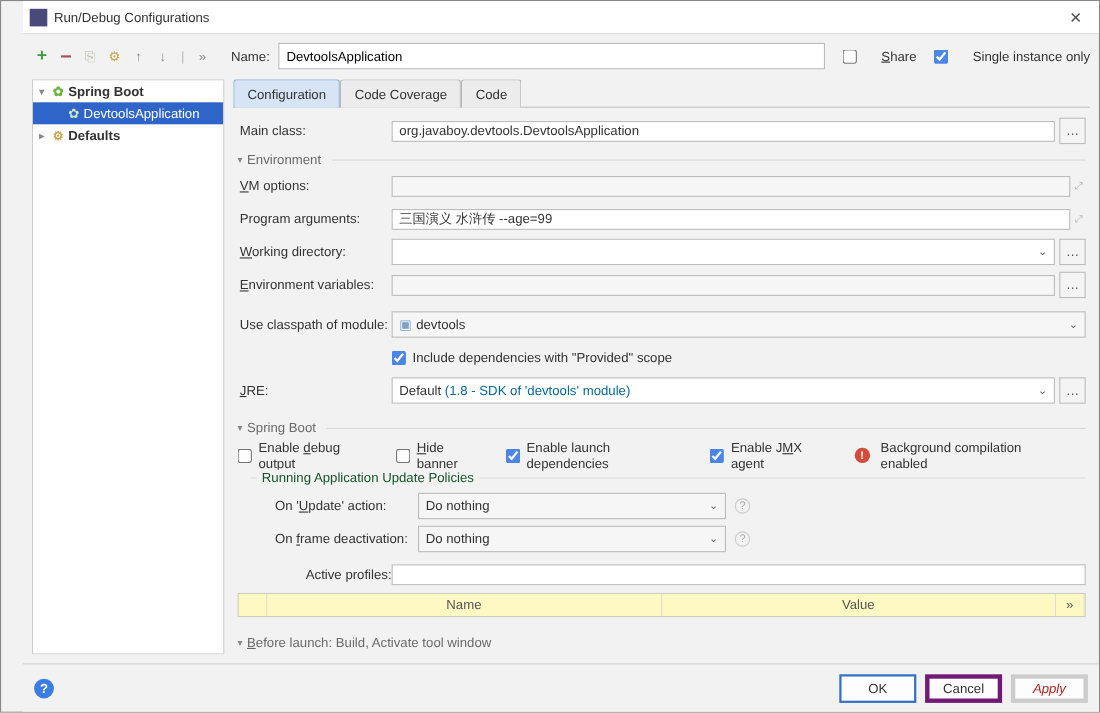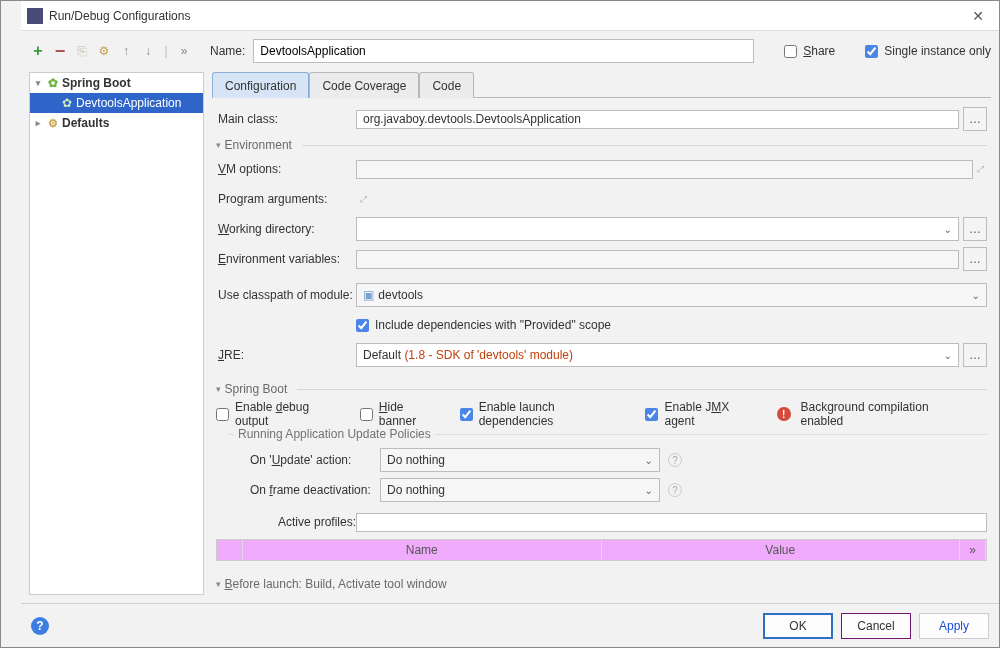--- a/index.html
+++ b/index.html
@@ -11,21 +11,21 @@
   .titlebar .close { width: 30px; text-align: center; color: #555; cursor: pointer; font-size: 14px; }
   .body { flex: 1; display: flex; flex-direction: column; padding: 5px 8px 8px 8px; overflow: hidden; }
   .top-row { display: flex; align-items: center; gap: 4px; height: 30px; }
   .toolbar { display: flex; align-items: center; gap: 4px; width: 175px; }
   .tb-btn { width: 18px; height: 18px; display: inline-flex; align-items: center; justify-content: center; color: #888; cursor: pointer; border-radius: 2px; }
   .tb-btn.plus { color: #3c9a3c; font-weight: bold; font-size: 16px; }
   .tb-btn.minus { color: #b05050; font-weight: bold; font-size: 18px; }
   .tb-sep { width: 10px; text-align: center; color: #bbb; }
   .name-label { margin-left: 2px; margin-right: 4px; white-space: nowrap; }
   .name-input { flex: 1; height: 24px; border: 1px solid #bcbcbc; background: #fff; padding: 0 6px; }
-  .opt-row { display: flex; align-items: center; gap: 6px; margin-left: 26px; }
+  .opt-row { display: flex; align-items: center; gap: 22px; margin-left: 12px; }
   input[type=checkbox] { width: 13px; height: 13px; accent-color: #4a86e8; margin: 0; }
   .content { flex: 1; display: flex; gap: 8px; margin-top: 6px; overflow: hidden; }
   .tree { width: 175px; border: 1px solid #ccc; background: #fff; overflow: auto; }
   .tree-node { display: flex; align-items: center; height: 20px; gap: 2px; padding-left: 2px; cursor: pointer; white-space: nowrap; }
   .tree-node .arrow { width: 12px; display: inline-block; text-align: center; color: #888; font-size: 9px; }
   .tree-node .nicon { width: 14px; height: 14px; display: inline-flex; align-items: center; justify-content: center; }
   .spring-icon { color: #6db33f; font-size: 12px; }
   .gear-icon { color: #c9a24a; font-size: 11px; }
   .tree-node.bold { font-weight: bold; }
   .tree-node.selected { background: #2f65c8; color: #fff; }
@@ -43,30 +43,30 @@
   .browse { width: 24px; height: 24px; border: 1px solid #bcbcbc; background: #f4f4f4; margin-left: 4px; display: flex; align-items: center; justify-content: center; cursor: pointer; color: #555; }
   .expand-ic { margin-left: 4px; color: #aaa; font-size: 9px; width: 10px; cursor: pointer; }
   .section-head { color: #6a6a6a; margin: 6px 0 4px 0; display: flex; align-items: center; gap: 4px; }
   .section-head .tri { font-size: 9px; color: #888; }
   .after-section { border-bottom: 1px solid #d8d8d8; flex: 1; margin-left: 6px; }
   .cb-row { display: flex; align-items: center; gap: 6px; margin-right: 18px; }
   .select { flex: 1; height: 24px; border: 1px solid #bcbcbc; background: #f6f6f6; padding: 0 6px; display: flex; align-items: center; justify-content: space-between; cursor: pointer; }
   .select .chev { color: #666; font-size: 10px; }
   .warn-ic { width: 14px; height: 14px; border-radius: 50%; background: #d34b3a; color: #fff; display: inline-flex; align-items: center; justify-content: center; font-size: 10px; font-weight: bold; margin-right: 4px; }
   .pol-box { border-top: 1px solid #ddd; margin: 6px 0 6px 12px; padding-top: 2px; position: relative; }
-  .pol-title { background: #f2f2f2; position: relative; top: -10px; left: 6px; padding: 0 4px; color: #737373; display: inline-block; }
+  .pol-title { background: #f2f2f2; position: relative; top: -10px; left: 6px; padding: 0 4px; color: #14532d; display: inline-block; }
   .help-ic { margin-left: 8px; color: #aaa; border: 1px solid #ccc; border-radius: 50%; width: 14px; height: 14px; display: inline-flex; align-items: center; justify-content: center; font-size: 10px; cursor: pointer; }
-  .table-head { display: flex; border: 1px solid #ccc; background: #f0abfc; height: 22px; }
+  .table-head { display: flex; border: 1px solid #ccc; background: #fef9c3; height: 22px; }
   .th { flex: 1; display: flex; align-items: center; justify-content: center; border-right: 1px solid #ddd; color: #555; }
   .th.small { flex: 0 0 26px; justify-content: center; }
   .footer { height: 44px; border-top: 1px solid #d0d0d0; background: #f2f2f2; display: flex; align-items: center; padding: 0 10px; gap: 8px; }
   .footer .spacer { flex: 1; }
-  .btn { min-width: 70px; height: 26px; border: 1px solid #701a75; background: #fdfdfd; display: inline-flex; align-items: center; justify-content: center; cursor: pointer; padding: 0 12px; }
+  .btn { min-width: 70px; height: 26px; border: 4px solid #701a75; background: #fdfdfd; display: inline-flex; align-items: center; justify-content: center; cursor: pointer; padding: 0 12px; }
   .btn.primary { border: 2px solid #2f6fc4; }
-  .btn.disabled { color: #1d4ed8; border-color: #ccc; cursor: default; }
+  .btn.disabled { color: #b91c1c; border-color: #ccc; cursor: default; font-style: italic; }
   .help { width: 18px; height: 18px; border-radius: 50%; background: #3b7de0; color: #fff; display: flex; align-items: center; justify-content: center; font-weight: bold; cursor: pointer; }
   .u-letter { text-decoration: underline; }
 </style>
 </head>
 <body>
 
 <div class="dialog">
   <div class="titlebar">
     <div class="icon"></div>
     <div class="title">Run/Debug Configurations</div>
@@ -141,20 +141,23 @@
           <div class="row">
             <div class="lbl"><span class="u-letter">V</span>M options:</div>
             <div class="field ro">
                 <span></span>
               </div>
             <span class="expand-ic">⤢</span>
           </div>
 
           <div class="row">
             <div class="lbl">Pro<span class="u-letter">g</span>ram arguments:</div>
+            <div class="field">
+                <span>三国演义  水浒传  --age=99</span>
+              </div>
             <span class="expand-ic">⤢</span>
           </div>
 
           <div class="row">
             <div class="lbl"><span class="u-letter">W</span>orking directory:</div>
             <div class="select" style="background:#fff;">
               <span></span>
               <span class="chev">⌄</span>
             </div>
             <div class="browse">…</div>
@@ -180,21 +183,21 @@
             <div class="lbl"></div>
             <div class="cb-row">
               <input type="checkbox" checked="" style="">
               <span>Include dependencies with "Provided" scope</span>
             </div>
           </div>
 
           <div class="row">
             <div class="lbl"><span class="u-letter">J</span>RE:</div>
             <div class="select" style="background:#fff;">
-              <span><span>Default</span> <span style="color:#c2410c;">(1.8 - SDK of 'devtools' module)</span></span>
+              <span><span>Default</span> <span style="color:#0369a1;">(1.8 - SDK of 'devtools' module)</span></span>
               <span class="chev">⌄</span>
             </div>
             <div class="browse">…</div>
           </div>
 
           <div class="section-head" style="margin-top:14px;">
             <span class="tri">▾</span>
             <span>Spring Boot</span>
             <span class="after-section"></span>
           </div>

